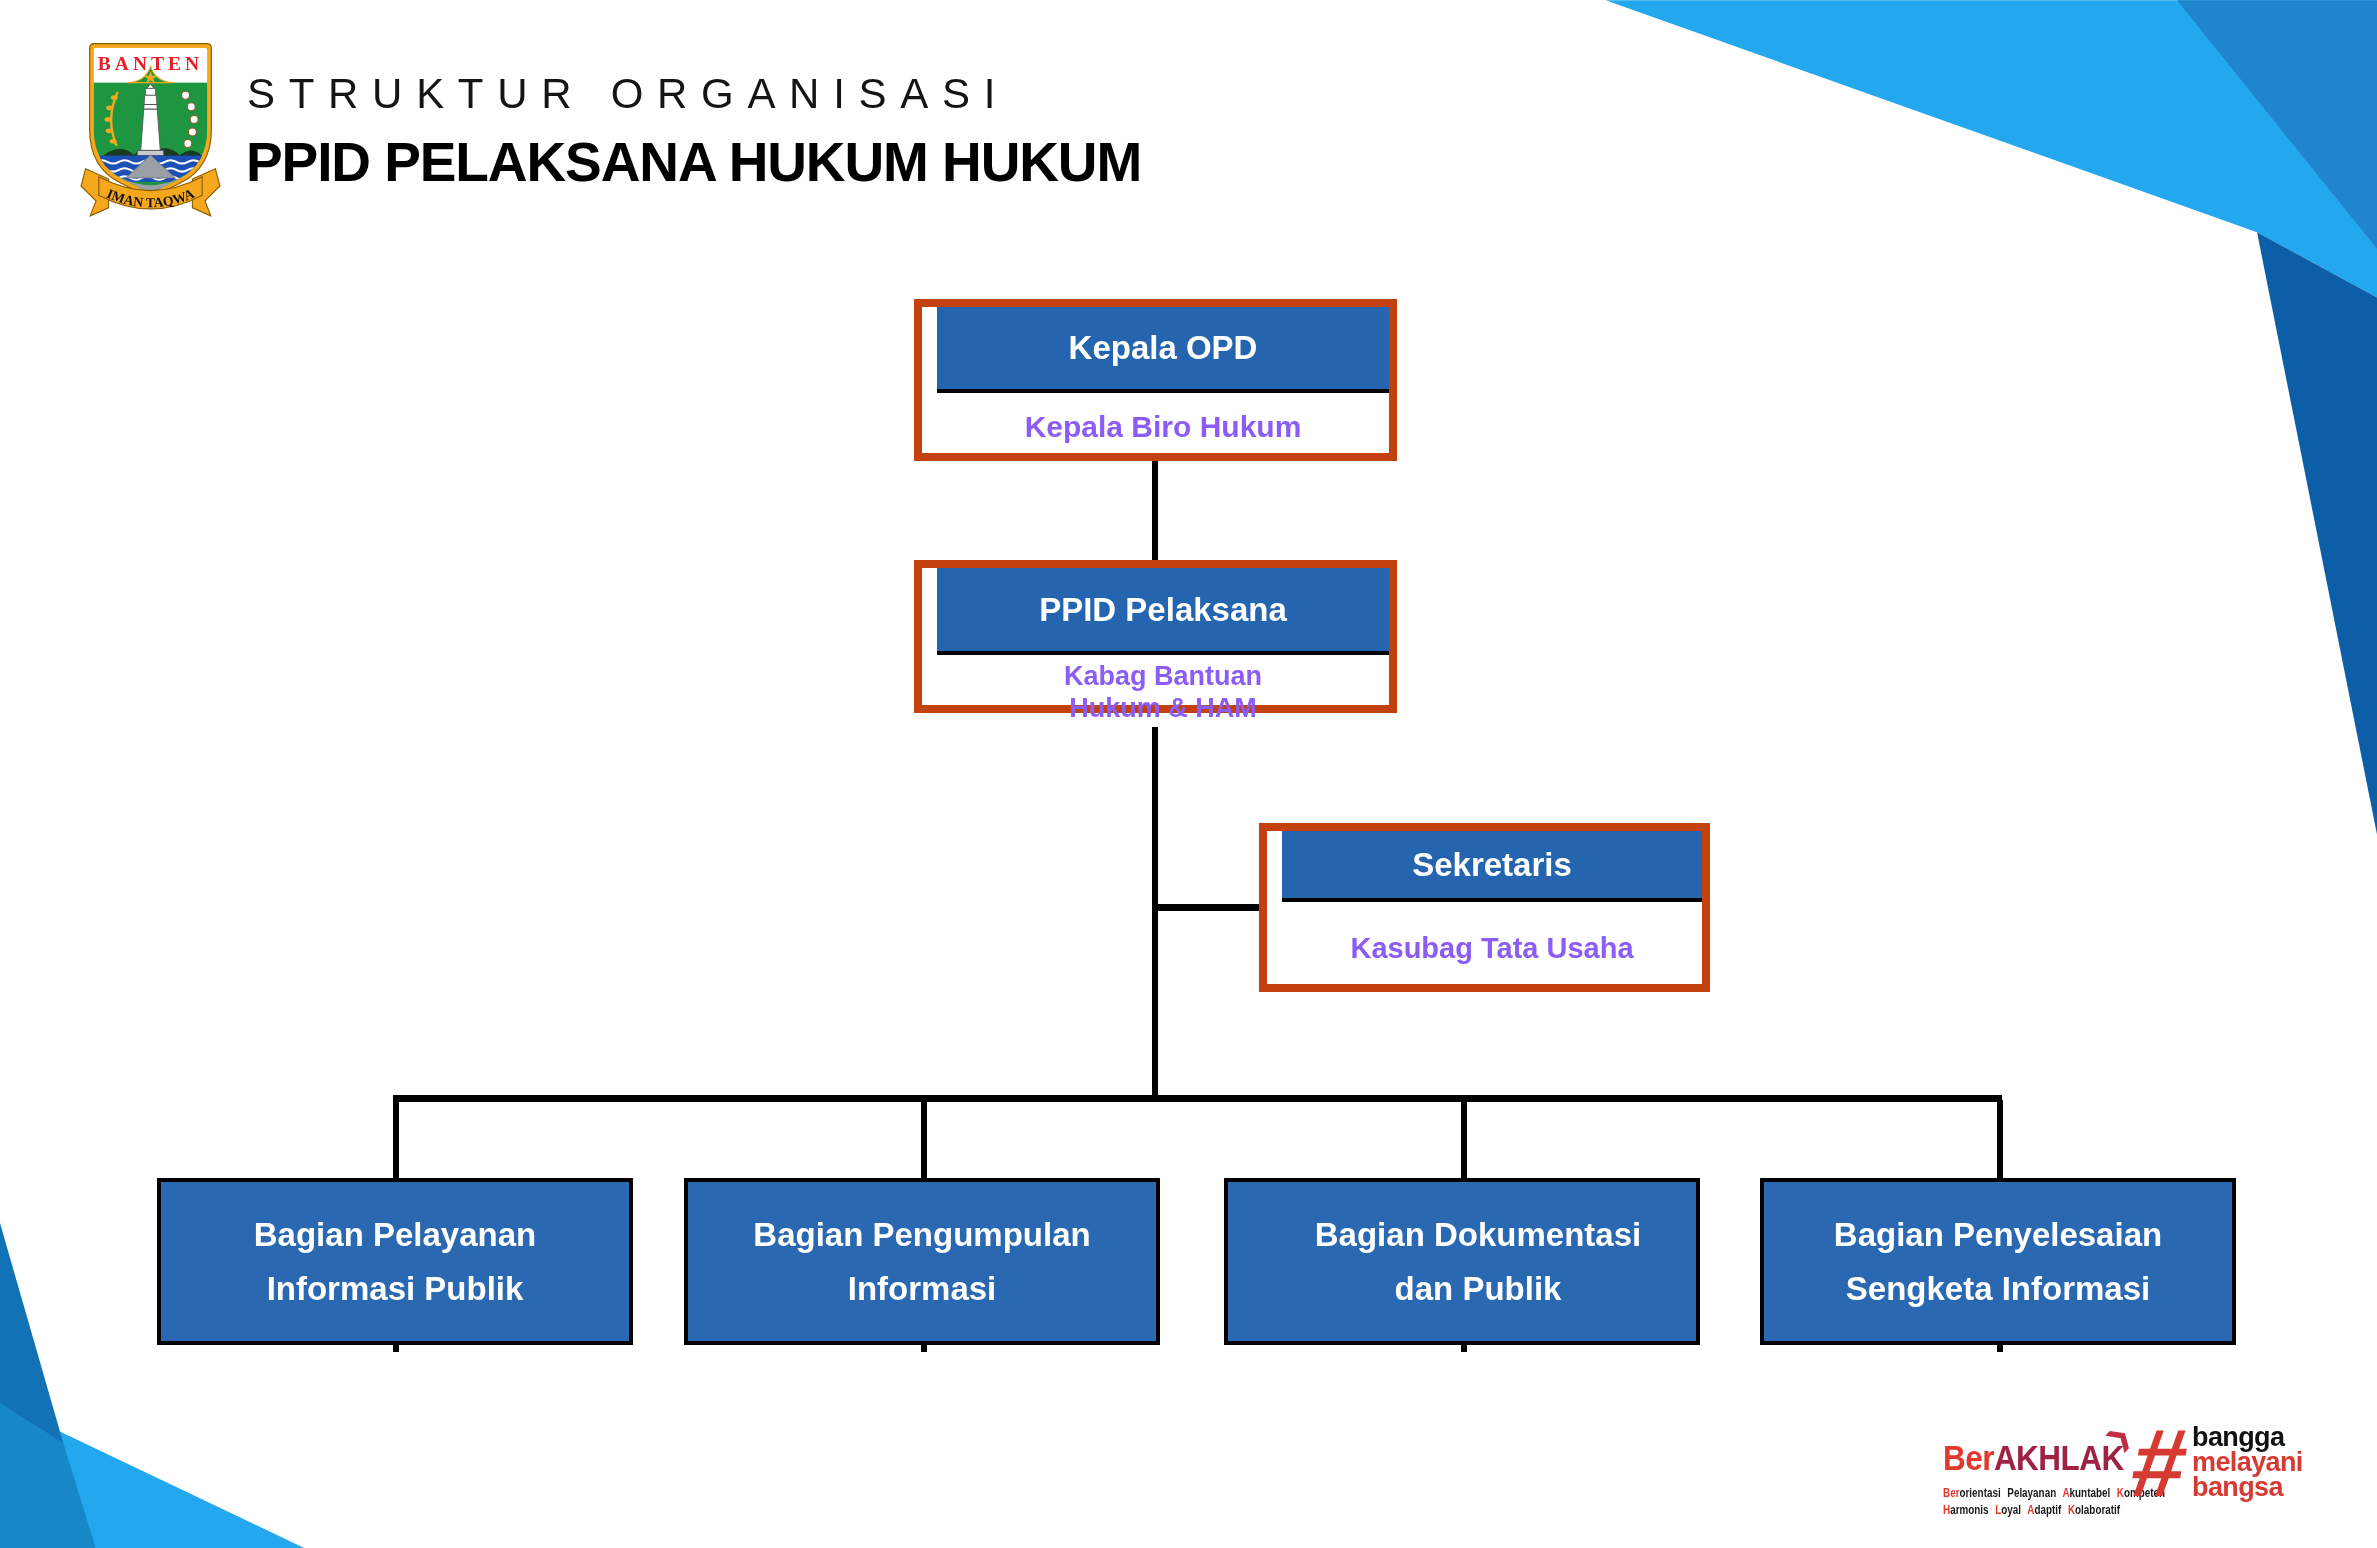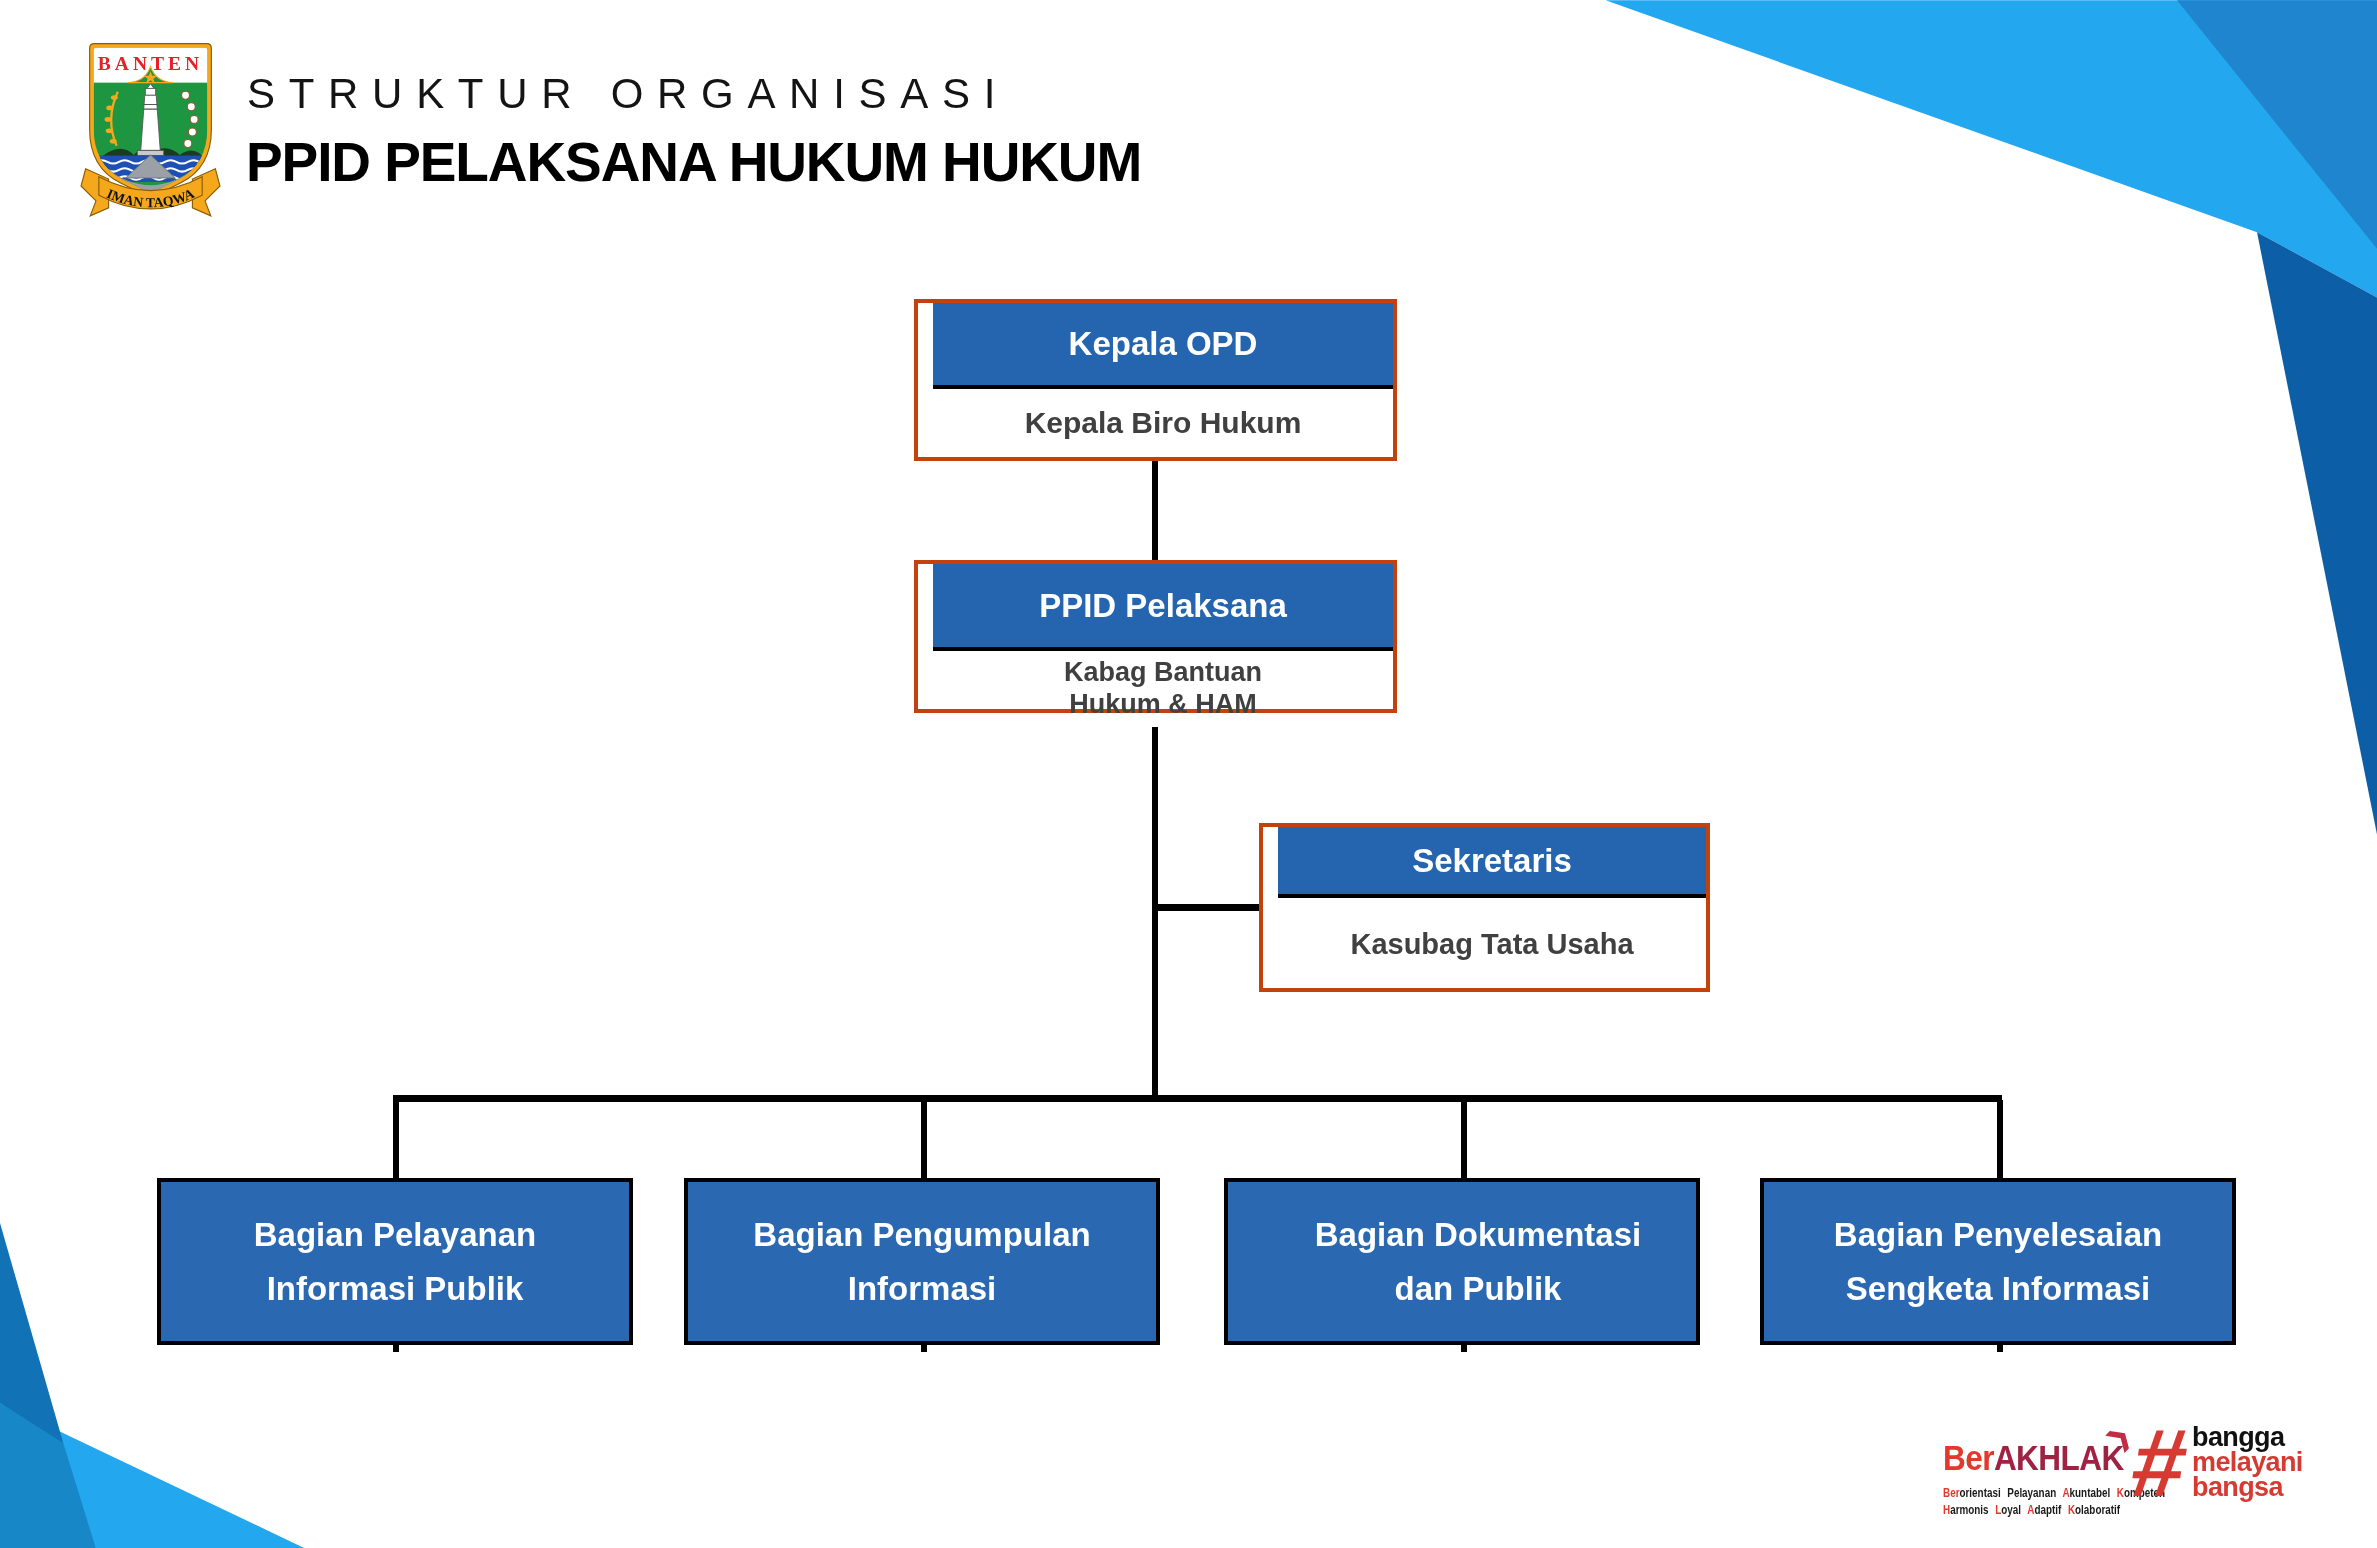--- a/index.html
+++ b/index.html
@@ -11,25 +11,25 @@
   #deco{position:absolute;left:0;top:0;pointer-events:none;}
   #emblem{position:absolute;left:73px;top:33px;width:155px;height:190px;}
 
   
   #title1{position:absolute;left:247px;top:73px;font-size:42px;line-height:1;
           letter-spacing:13.7px;font-weight:400;color:#141414;white-space:nowrap;}
   #title2{position:absolute;left:246px;top:135px;font-size:55px;line-height:1;
           letter-spacing:-1.1px;font-weight:bold;color:#000;white-space:nowrap;}
 
   
-  .box{position:absolute;border:4px solid #c2410c;box-sizing:border-box;background:#fff;padding-left:15px;}
+  .box{position:absolute;border:8px solid #c2410c;box-sizing:border-box;background:#fff;padding-left:15px;}
   .box .hd{background:#2565B0;color:#fff;display:flex;align-items:center;justify-content:center;
            font-weight:bold;border-bottom:4px solid #000;box-sizing:border-box;}
   .box .bd{display:flex;flex-direction:column;align-items:center;justify-content:center;
-           color:#404040;font-weight:bold;text-align:center;}
+           color:#8b5cf6;font-weight:bold;text-align:center;}
   #kepala{left:914px;top:299px;width:483px;height:162px;}
   #kepala .hd{height:86px;font-size:33px;}
   #kepala .bd{height:68px;font-size:30px;}
   #ppid{left:914px;top:560px;width:483px;height:153px;}
   #ppid .hd{height:87px;font-size:33px;}
   #ppid .bd{height:73px;font-size:27px;line-height:32px;}
   #sekre{left:1259px;top:823px;width:451px;height:169px;}
   #sekre .hd{height:71px;font-size:33px;}
   #sekre .bd{height:92px;font-size:29px;}
 

